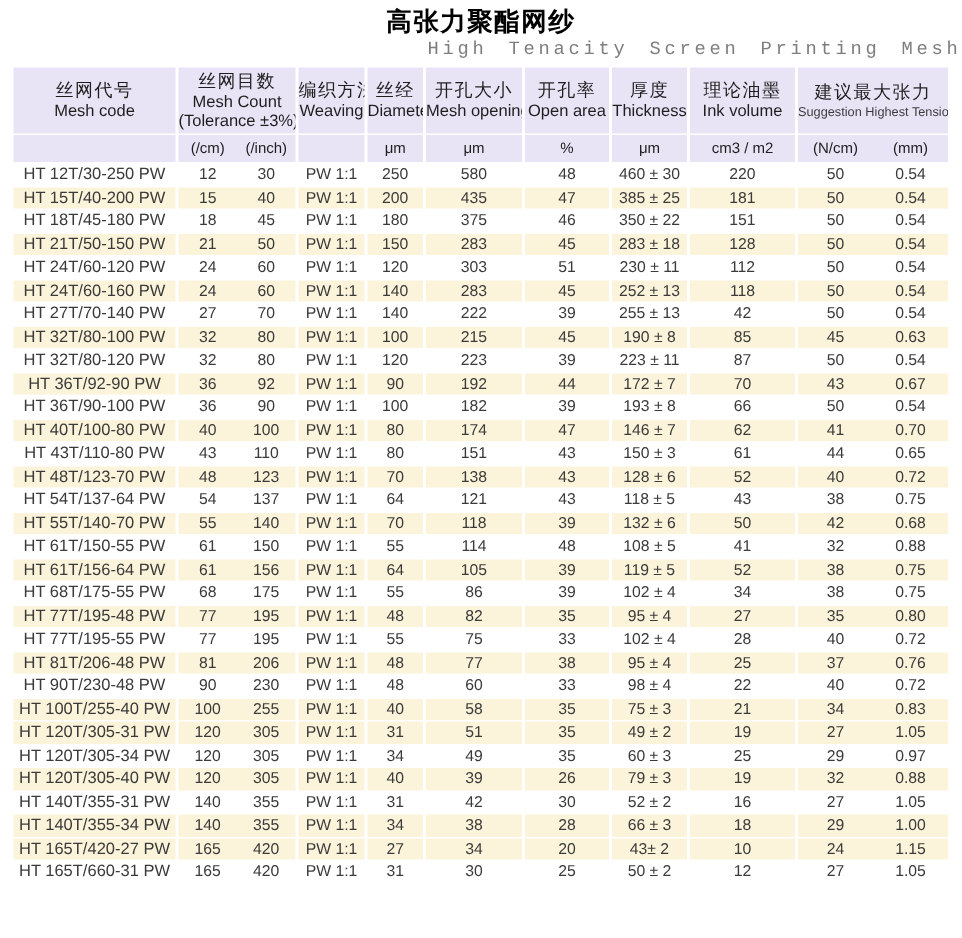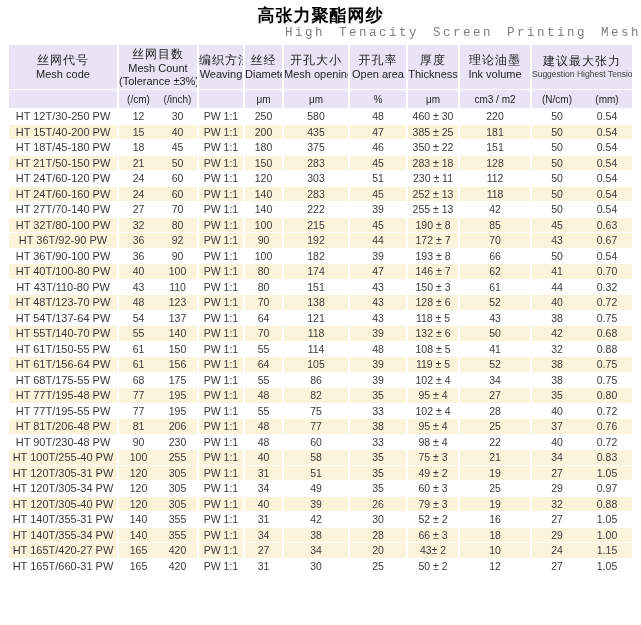--- a/index.html
+++ b/index.html
@@ -206,20 +206,31 @@
           <td class="code">HT 32T/80-100 PW</td>
           <td class="pair"><span class="a">32</span><span class="b">80</span></td>
           <td>PW 1:1</td>
           <td>100</td>
           <td>215</td>
           <td>45</td>
           <td>190 ± 8</td>
           <td>85</td>
           <td class="pair"><span class="a">45</span><span class="b">0.63</span></td>
         </tr>
+        <tr>
+          <td class="code">HT 32T/80-120 PW</td>
+          <td class="pair"><span class="a">32</span><span class="b">80</span></td>
+          <td>PW 1:1</td>
+          <td>120</td>
+          <td>223</td>
+          <td>39</td>
+          <td>223 ± 11</td>
+          <td>87</td>
+          <td class="pair"><span class="a">50</span><span class="b">0.54</span></td>
+        </tr>
         <tr class="alt">
           <td class="code">HT 36T/92-90 PW</td>
           <td class="pair"><span class="a">36</span><span class="b">92</span></td>
           <td>PW 1:1</td>
           <td>90</td>
           <td>192</td>
           <td>44</td>
           <td>172 ± 7</td>
           <td>70</td>
           <td class="pair"><span class="a">43</span><span class="b">0.67</span></td>
@@ -248,21 +259,21 @@
         </tr>
         <tr>
           <td class="code">HT 43T/110-80 PW</td>
           <td class="pair"><span class="a">43</span><span class="b">110</span></td>
           <td>PW 1:1</td>
           <td>80</td>
           <td>151</td>
           <td>43</td>
           <td>150 ± 3</td>
           <td>61</td>
-          <td class="pair"><span class="a">44</span><span class="b">0.32</span></td>
+          <td class="pair"><span class="a">44</span><span class="b">0.65</span></td>
         </tr>
         <tr class="alt">
           <td class="code">HT 48T/123-70 PW</td>
           <td class="pair"><span class="a">48</span><span class="b">123</span></td>
           <td>PW 1:1</td>
           <td>70</td>
           <td>138</td>
           <td>43</td>
           <td>128 ± 6</td>
           <td>52</td>

